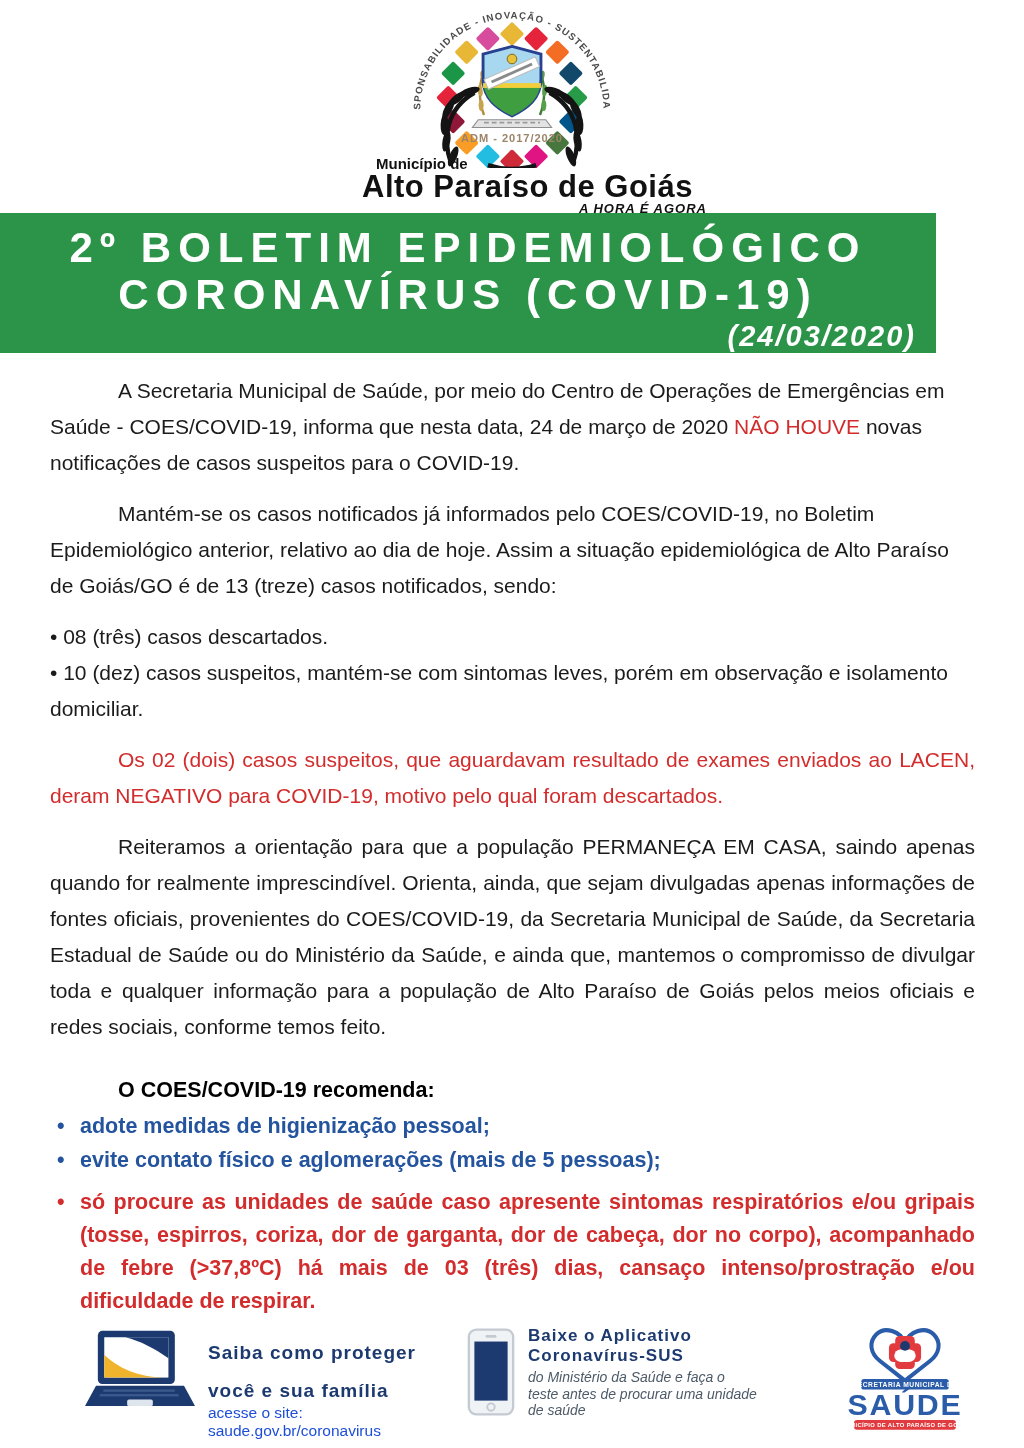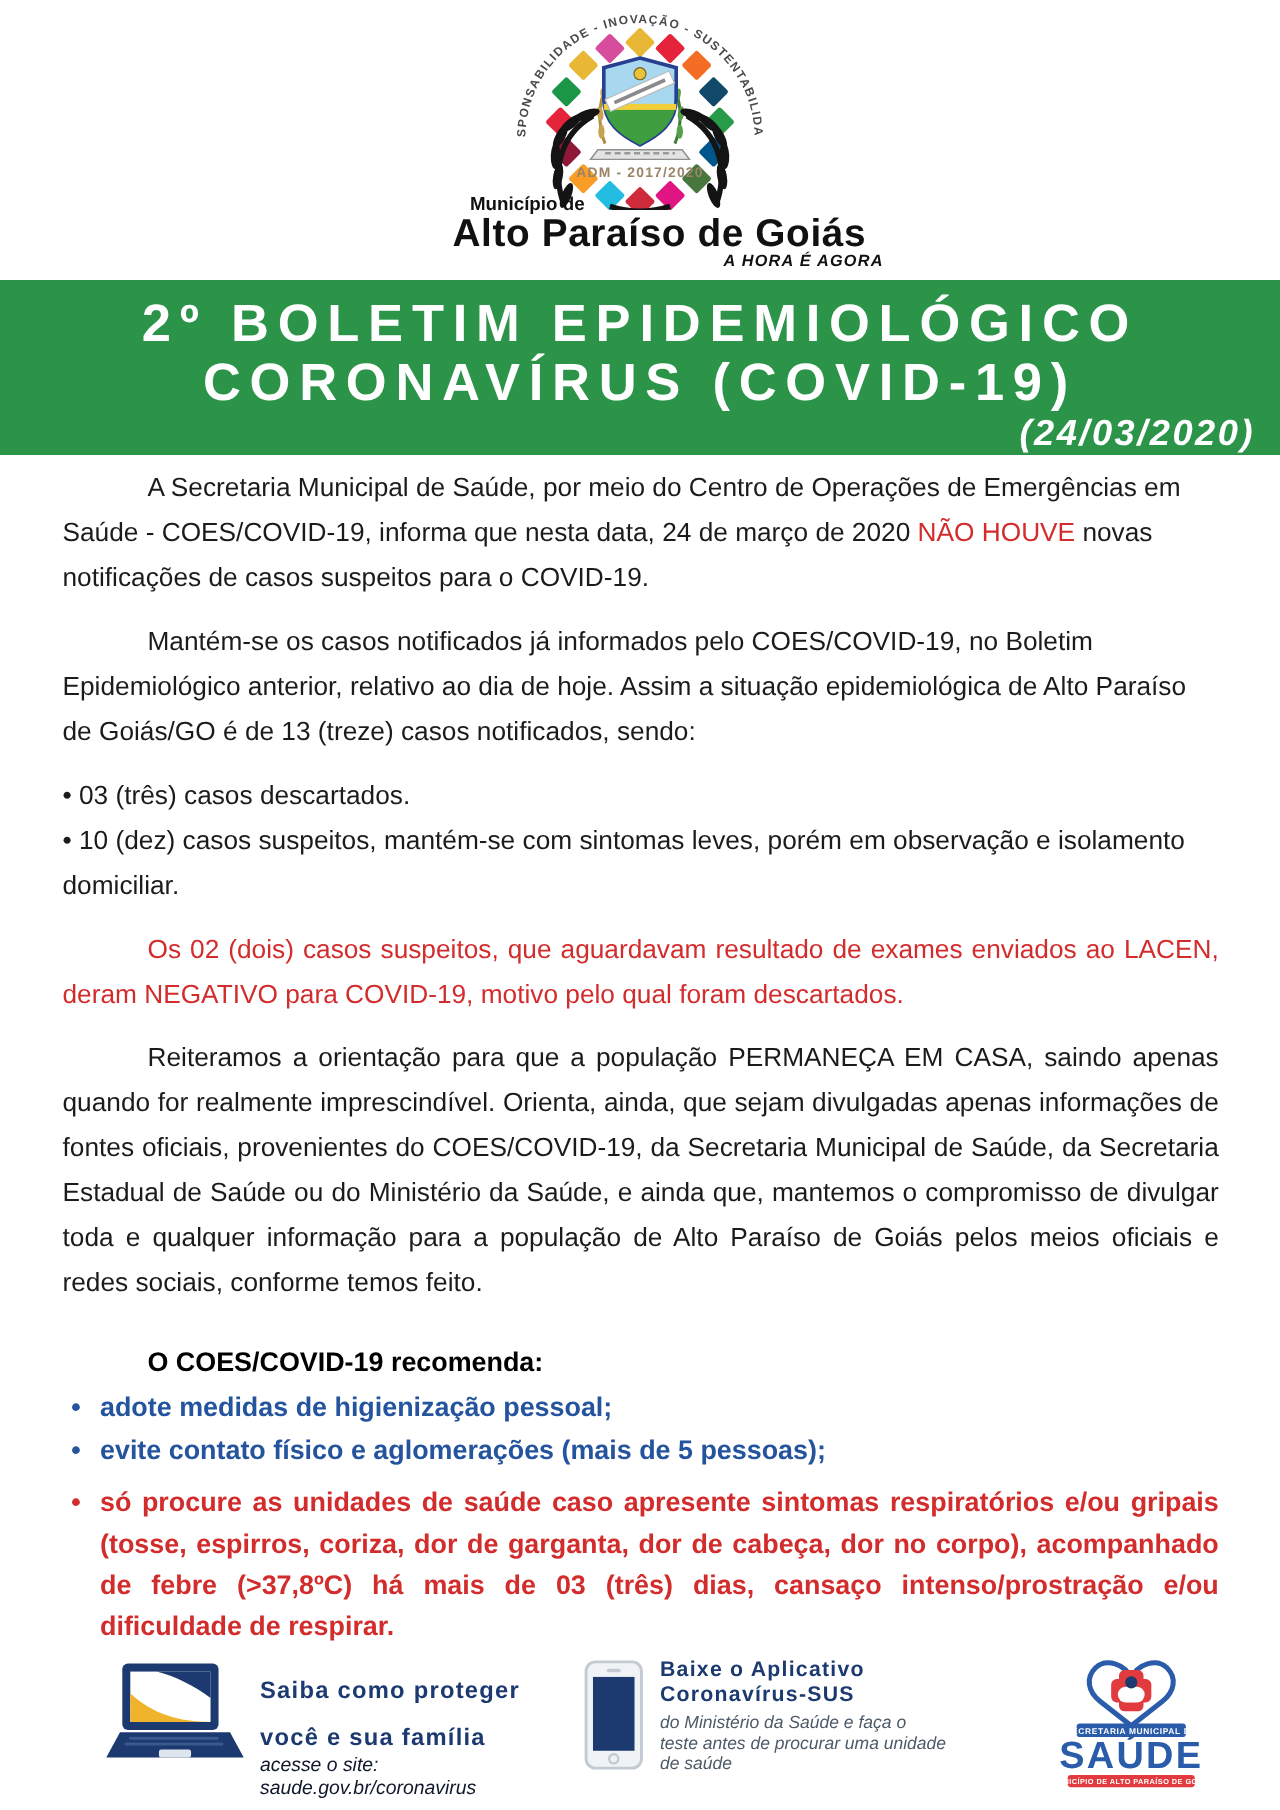--- a/index.html
+++ b/index.html
@@ -10,21 +10,21 @@
   .logo-block { position:absolute; top:4px; left:0; width:100%; display:flex;
                 flex-direction:column; align-items:center; }
   .emblem { width:252px; height:164px; }
   .muni { width:345px; margin-top:-12px; color:#111;margin-left:45px; }
   .muni-pre { font-size:15px; font-weight:bold; margin-left:14px; line-height:15px; }
   .muni-name { font-size:31px; font-weight:bold; letter-spacing:0.5px; line-height:31px; }
   .muni-slogan { font-size:13px; font-weight:900; font-style:italic; text-align:right;
                  letter-spacing:1px; line-height:14px; }
 
   
-  .banner { position:absolute; top:224px; left:0; width:1024px; height:140px;
+  .banner { position:absolute; top:213px; left:0; width:936px; height:140px;
             background:#2b9449; color:#fff; }
   .banner .t { text-align:center; font-weight:bold; font-size:42px; letter-spacing:7px;
                line-height:47px; white-space:nowrap; }
   .banner .t1 { padding-top:11px; }
   .banner .date { text-align:right; font-style:italic; font-weight:bold; font-size:29px;
                   letter-spacing:2px; padding-right:20px; margin-top:2px; }
 
   
   .content { position:absolute; top:353px; left:50px; width:925px; font-size:21px;
              line-height:36px; color:#1b1b1b; }
@@ -45,21 +45,21 @@
   li.readitem { margin-top:9px !important; }
 
   
   .pfooter { position:absolute; top:1326px; left:0; width:1024px; display:flex;
              align-items:flex-start; z-index:5; }
   .f-left { display:flex; margin-left:85px; width:382px; }
   .f-mid  { display:flex; width:350px; }
   .f-right { margin-left:auto; margin-right:52px; margin-top:-6px; }
   .f-text { margin-left:13px; }
   .f-title { font-size:19px; font-weight:bold; color:#1c3a70; line-height:21.5px; letter-spacing:1px;margin-top:16px; }
-  .f-sub { font-size:15.5px; font-style:italic; color:#0f172a; line-height:18px; margin-top:3px; }
+  .f-sub { font-size:15.5px; color:#1d4ed8; line-height:18px; margin-top:3px; }
   .fm-title { font-size:17px; font-weight:bold; color:#1c3a70; line-height:19.5px; letter-spacing:1px; }
   .fm-sub { font-size:14px; font-style:italic; color:#4d5a68; line-height:16.5px; margin-top:4px; width:230px; }
 </style>
 </head>
 <body>
 
 <div class="page">
 
   <div class="logo-block">
     <svg class="emblem" viewBox="0 0 250 170">
@@ -181,21 +181,21 @@
     <div class="t">CORONAVÍRUS (COVID-19)</div>
     <div class="date">(24/03/2020)</div>
   </section>
 
   <main class="content">
     <p class="indent first"><span>A Secretaria Municipal de Saúde, por meio do Centro de Operações de Emergências em Saúde - COES/COVID-19, informa que nesta data, 24 de março de 2020 </span><span class="red">NÃO HOUVE</span><span> novas notificações de casos suspeitos para o COVID-19.</span></p>
 
     <p class="indent">Mantém-se os casos notificados já informados pelo COES/COVID-19, no Boletim Epidemiológico anterior, relativo ao dia de hoje. Assim a situação epidemiológica de Alto Paraíso de Goiás/GO é de 13 (treze) casos notificados, sendo:</p>
 
     <ul class="plain">
-      <li>03 (três) casos descartados.</li>
+      <li>08 (três) casos descartados.</li>
       <li>10 (dez) casos suspeitos, mantém-se com sintomas leves, porém em observação e isolamento domiciliar.</li>
     </ul>
 
     <p class="indent justify red">Os 02 (dois) casos suspeitos, que aguardavam resultado de exames enviados ao LACEN, deram NEGATIVO para COVID-19, motivo pelo qual foram descartados.</p>
 
     <p class="indent justify">Reiteramos a orientação para que a população PERMANEÇA EM CASA, saindo apenas quando for realmente imprescindível. Orienta, ainda, que sejam divulgadas apenas informações de fontes oficiais, provenientes do COES/COVID-19, da Secretaria Municipal de Saúde, da Secretaria Estadual de Saúde ou do Ministério da Saúde, e ainda que, mantemos o compromisso de divulgar toda e qualquer informação para a população de Alto Paraíso de Goiás pelos meios oficiais e redes sociais, conforme temos feito.</p>
 
     <p class="rec-head">O COES/COVID-19 recomenda:</p>
 
     <ul class="rec">

